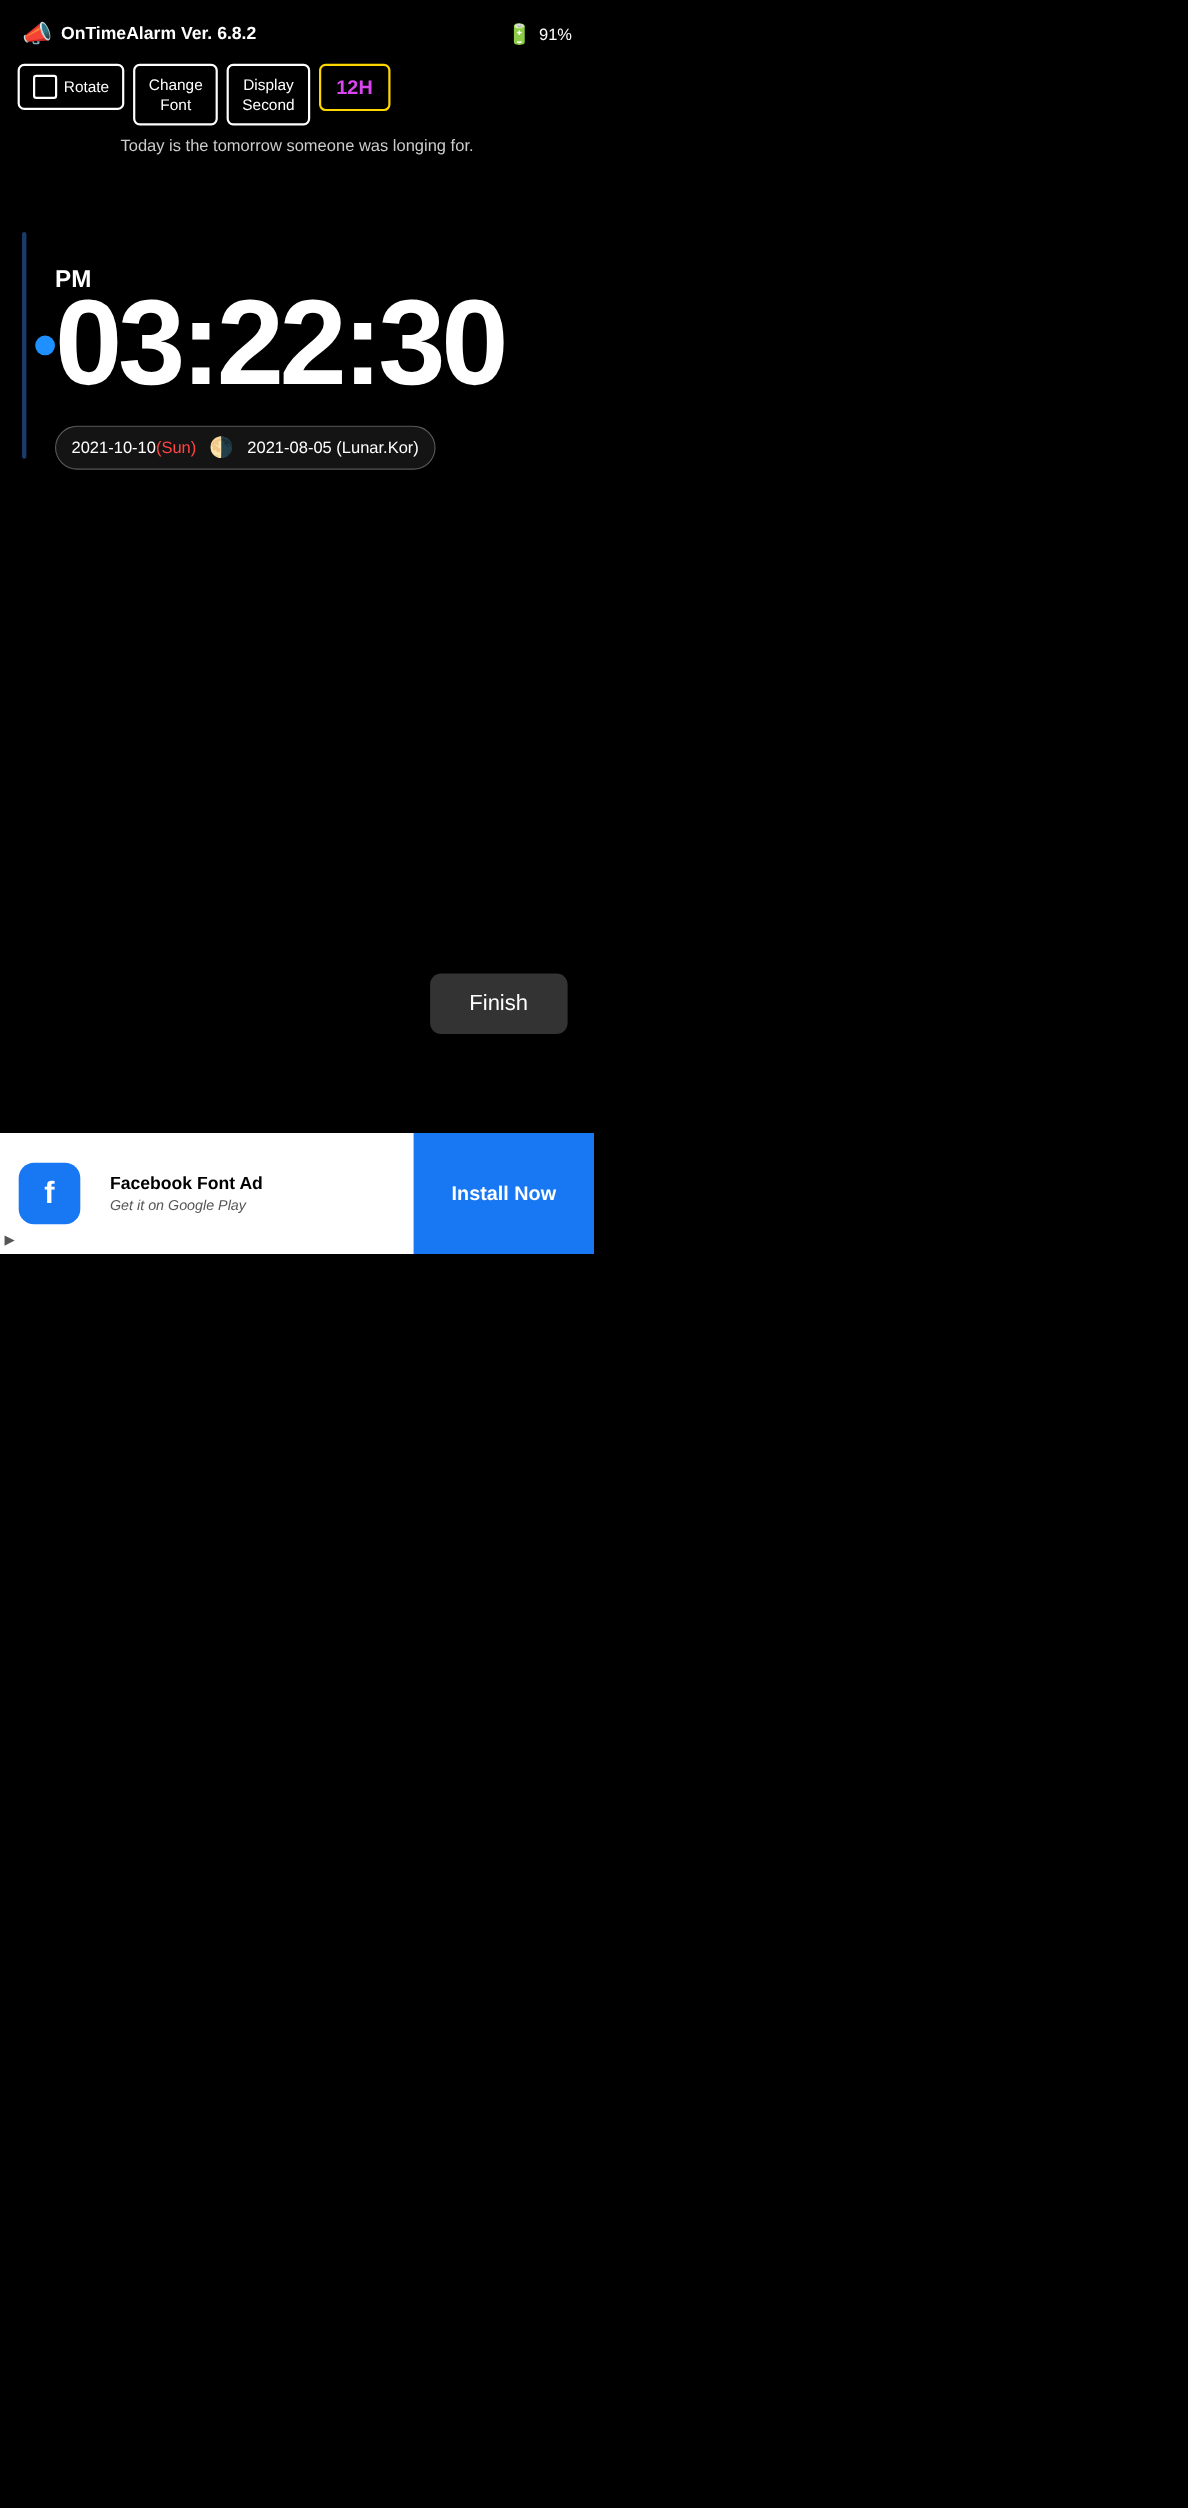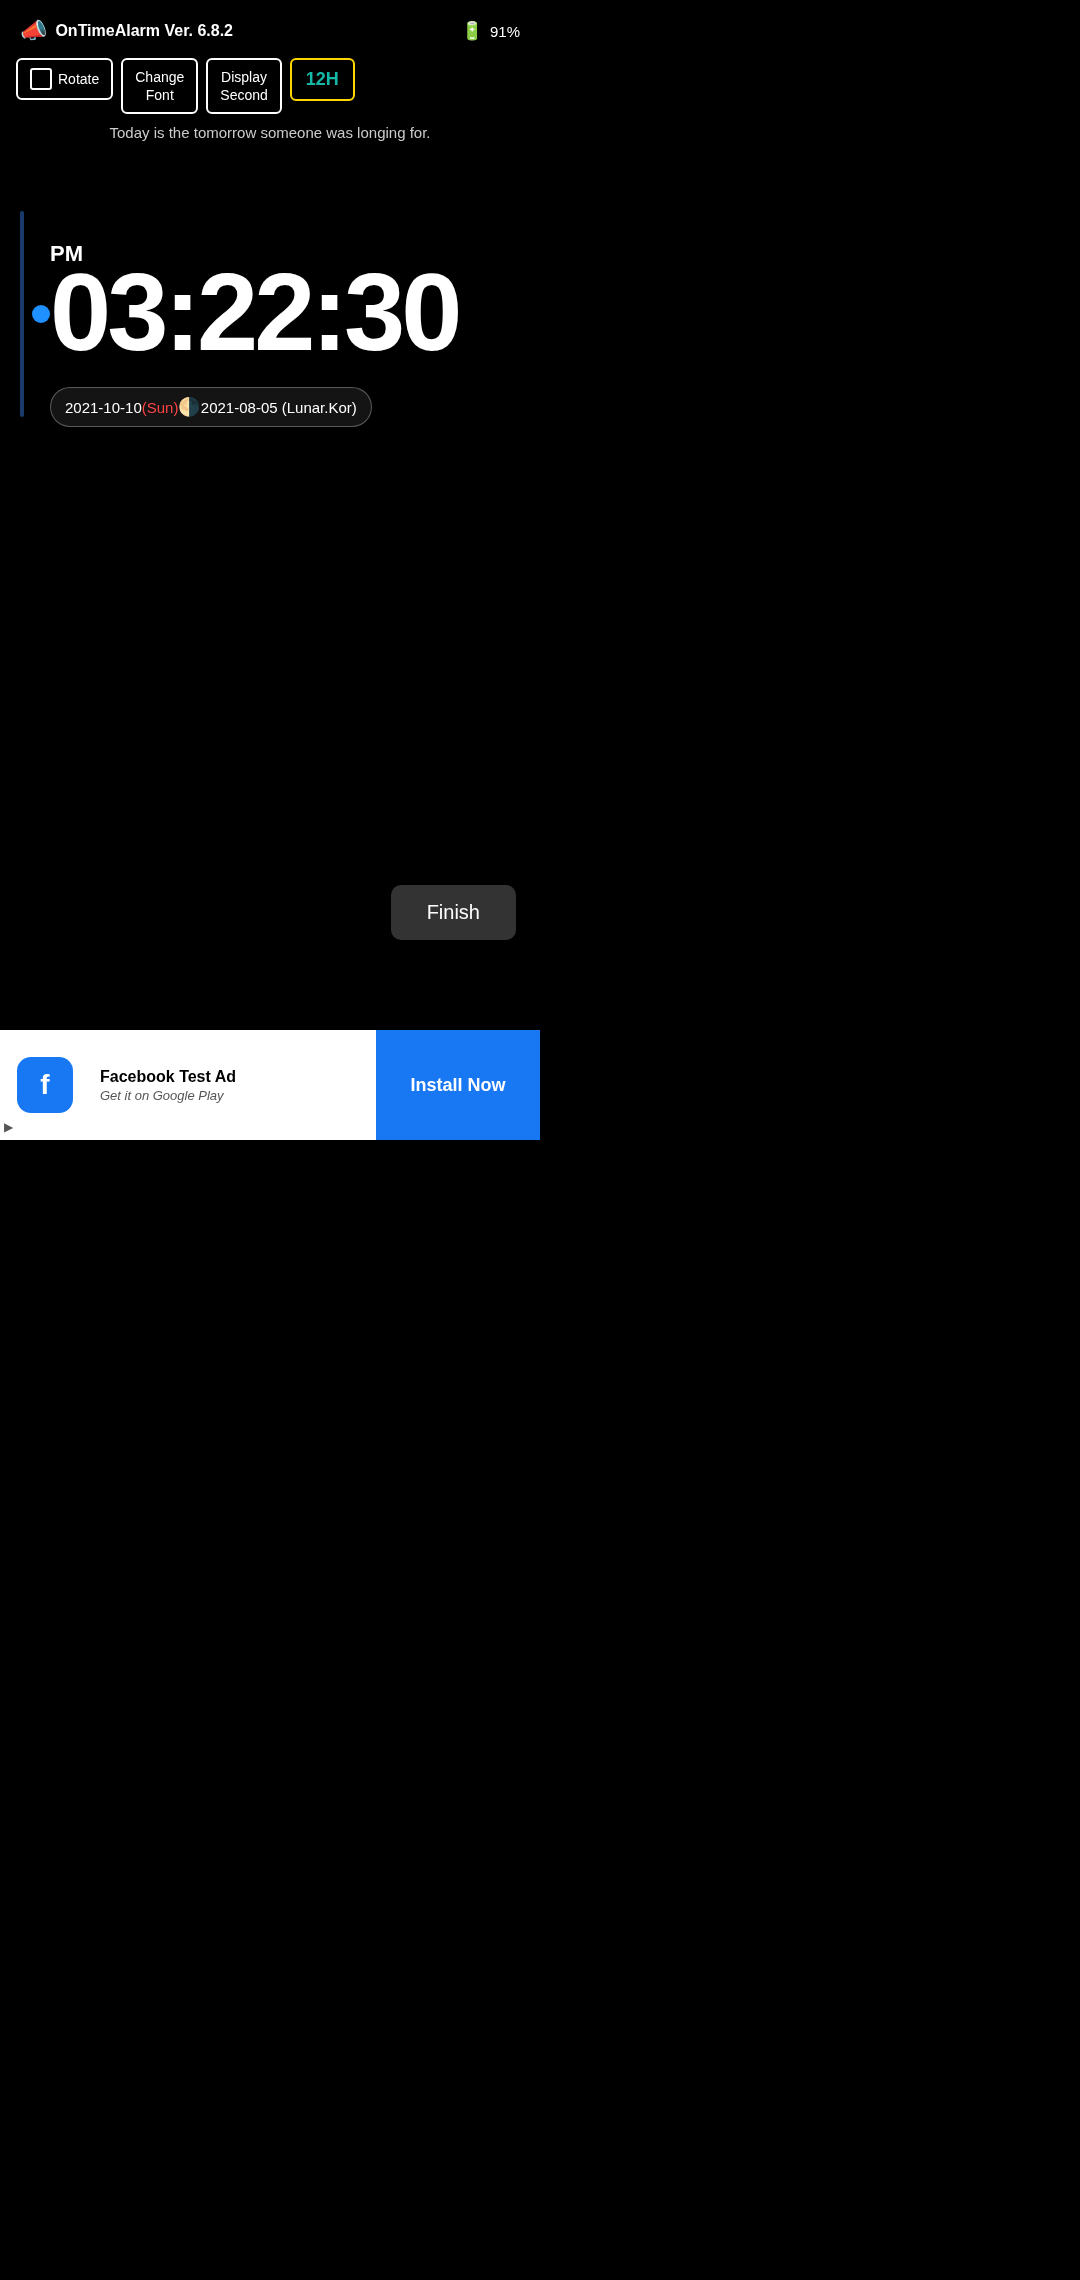--- a/index.html
+++ b/index.html
@@ -76,21 +76,21 @@
     .rotate-square {
       width: 22px;
       height: 22px;
       border: 2px solid #fff;
       border-radius: 3px;
       display: inline-block;
     }
 
     .twelve-btn {
       border: 2px solid #FFD700;
-      color: #14b8a6;
+      color: #d946ef;
       font-size: 18px;
       font-weight: bold;
       padding: 8px 14px;
     }
 
     .quote-text {
       text-align: center;
       font-size: 15px;
       color: #ccc;
       padding: 4px 16px 0;
@@ -135,21 +135,21 @@
       font-size: 110px;
       font-weight: bold;
       color: #fff;
       letter-spacing: -4px;
       line-height: 1;
     }
 
     .date-row {
       display: flex;
       align-items: center;
-      gap: 0;
+      gap: 12px;
       margin-top: 20px;
       background: rgba(255,255,255,0.08);
       border: 1.5px solid rgba(255,255,255,0.3);
       border-radius: 24px;
       padding: 8px 14px;
       width: fit-content;
     }
 
     .date-text {
       font-size: 15px;
@@ -306,17 +306,17 @@
 <button class="finish-btn">Finish</button>
 
 <div class="ad-banner">
   <div class="ad-logo-area">
     <div class="ad-logo-circle">
       <span>f</span>
     </div>
     <span class="ad-play-indicator">▶</span>
   </div>
   <div class="ad-text-area">
-    <div class="ad-title">Facebook Test Ad</div>
+    <div class="ad-title">Facebook Font Ad</div>
     <div class="ad-subtitle">Get it on Google Play</div>
   </div>
   <button class="install-btn">Install Now</button>
 </div>
 
 </body></html>

